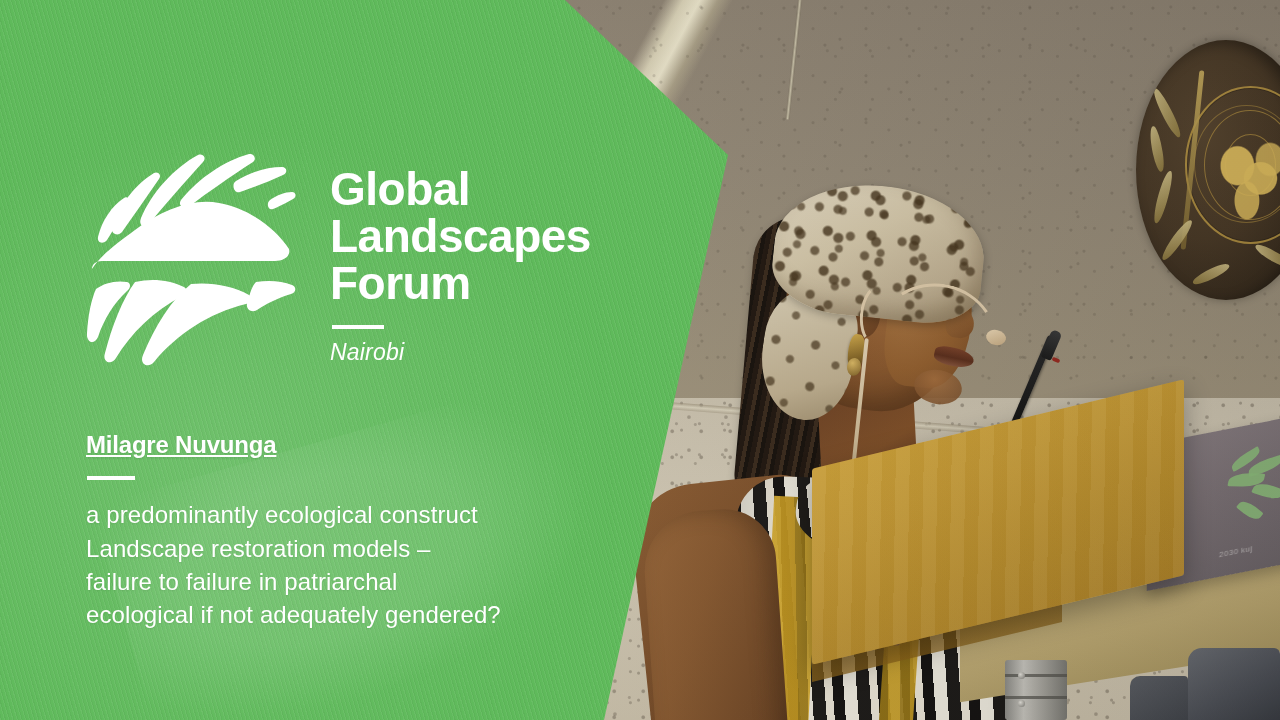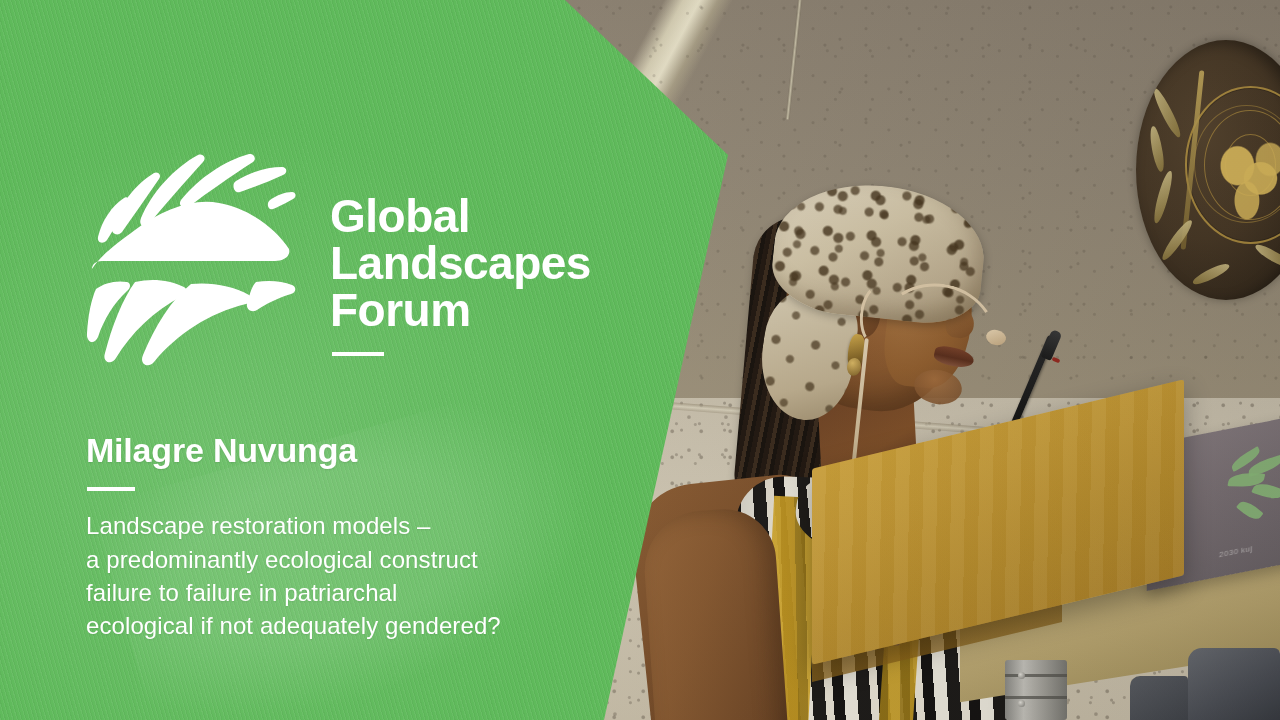--- a/index.html
+++ b/index.html
@@ -602,25 +602,26 @@
   }
 
   
   .lower {
     position: absolute;
     left: 86px; top: 432px;
     width: 500px;
     color: #fff;
   }
   .speaker-name {
-    font-size: 34px;
+    font-size: 24px;
     font-weight: 700;
     letter-spacing: -0.2px;
     line-height: 1.1;
     text-shadow: 0 1px 2px rgba(0,0,0,.10);
+    text-decoration: underline;
   }
   .name-rule {
     width: 48px; height: 4px;
     background: #fff;
     margin: 18px 0 18px 1px;
   }
   .talk-title {
     font-size: 24px;
     line-height: 1.38;
     font-weight: 400;
@@ -740,27 +741,28 @@
           <path d="M170,148 C183,146 196,147 206,151 C211,153 210,159 205,160 C192,164 180,170 171,176 C165,180 158,174 162,167 C164,159 166,152 170,148 Z"></path>
         </g>
       </svg>
     </div>
 
     <div class="logo-words">
       <div class="logo-line">Global</div>
       <div class="logo-line">Landscapes</div>
       <div class="logo-line">Forum</div>
       <div class="logo-rule"></div>
+      <div class="logo-sub">Nairobi</div>
     </div>
   </div>
 
   <div class="lower">
     <div class="speaker-name">Milagre Nuvunga</div>
     <div class="name-rule"></div>
     <div class="talk-title">
+      <div>a predominantly ecological construct</div>
       <div>Landscape restoration models –</div>
-      <div>a predominantly ecological construct</div>
       <div>failure to failure in patriarchal</div>
       <div>ecological if not adequately gendered?</div>
     </div>
   </div>
 
 </div>
 
 </body></html>

